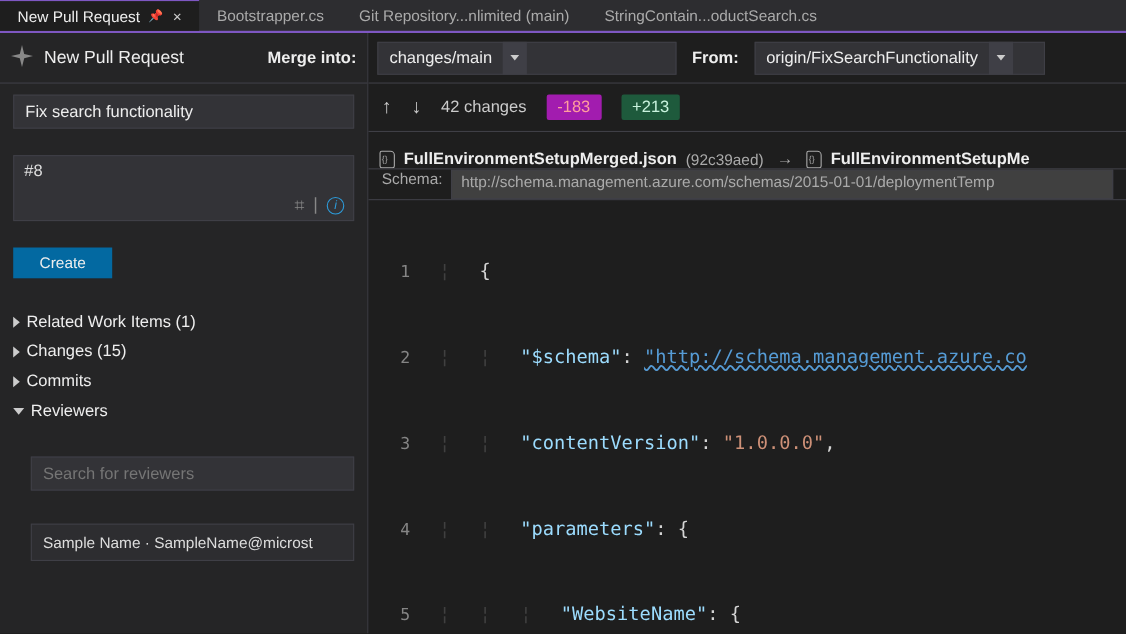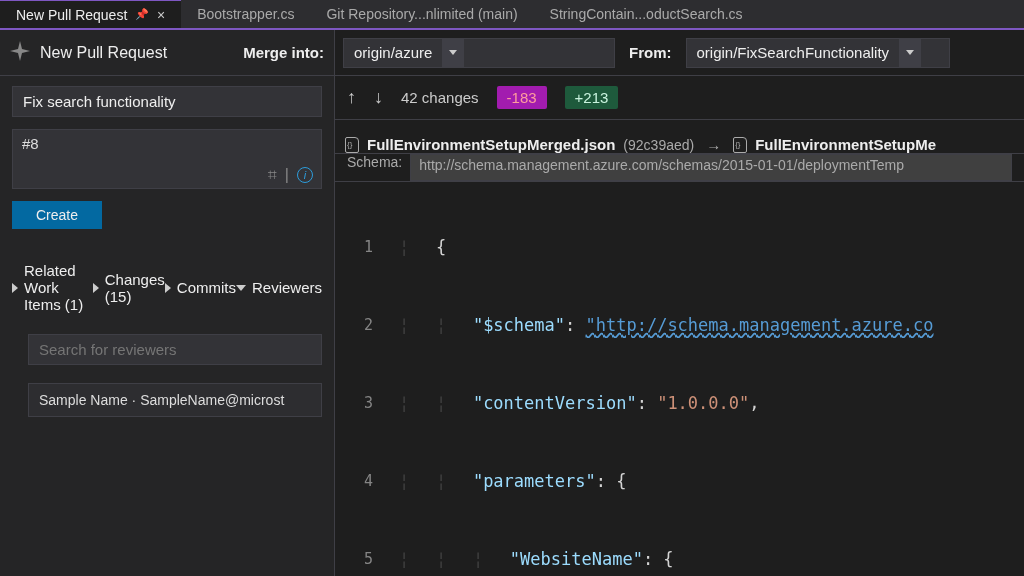--- a/index.html
+++ b/index.html
@@ -48,21 +48,21 @@
   display: flex;
   align-items: center;
   height: 46px;
   padding: 0 10px;
   border-bottom: 1px solid #3f3f46;
   gap: 10px;
 }
 .sparkle { width:20px; }
 .side-title { font-size: 16px; color:#eee; flex: 0 0 auto; }
 .merge-label { font-size: 15px; font-weight: 600; color:#eee; margin-left: auto; }
-.side-content{ padding:10px 12px; display:flex; flex-direction:column; gap:12px; }
+.side-content{ padding:10px 12px; display:flex; flex-direction:column; gap:24px; }
 .textbox {
   background:#333337;
   border:1px solid #3f3f46;
   color:#eee;
   padding:6px 10px;
   font-size:15px;
   width:100%;
 }
 .desc-box{
   background:#333337;
@@ -73,21 +73,21 @@
 .desc-box .num{ position:absolute; top:5px; left:9px; color:#ddd; font-size:15px;}
 .desc-box .icons{ position:absolute; bottom:4px; right:8px; display:flex; gap:8px; align-items:center; font-size:16px; color:#888;}
 .info-icon{
   width:16px;height:16px;border:1px solid #2d9cdb;border-radius:50%;
   display:inline-flex;align-items:center;justify-content:center;color:#2d9cdb;font-size:11px;font-style:italic;
 }
 .btn{
   background:#0369a1;color:#eee;border:none;
   padding:6px 20px; font-size:14px; width:90px;
 }
-.tree{ margin-top:16px; display:flex; flex-direction:row;justify-content:center; }
+.tree{ margin-top:2px; display:flex; flex-direction:column;justify-content:center; }
 .tree-item{ display:flex; align-items:center; gap:6px; padding:5px 0; font-size:15px; color:#eee; cursor:pointer;}
 .tri{ display:inline-block; width:0;height:0;}
 .tri.collapsed{ border-top:5px solid transparent; border-bottom:5px solid transparent; border-left:6px solid #ccc;}
 .tri.expanded{ border-left:5px solid transparent; border-right:5px solid transparent; border-top:6px solid #ccc;}
 .reviewer-search{
   margin: 4px 0 6px 16px;
   width: calc(100% - 16px);
 }
 .reviewer-row{
   margin-left:16px;
@@ -234,21 +234,21 @@
           </div>
       </div>
       <input class="textbox reviewer-search" placeholder="Search for reviewers" style="">
       <div class="reviewer-row">Sample Name · SampleName@microst</div>
     </div>
   </div>
 
   <div class="diff">
     <div class="diff-toolbar">
       <div class="select mi">
-        <span class="val">origin/azure</span>
+        <span class="val">changes/main</span>
         <span class="drop">
             <span class="tri-down"></span>
           </span>
       </div>
       <span class="toolbar-label">From:</span>
       <div class="select from-sel">
         <span class="val">origin/FixSearchFunctionality</span>
         <span class="drop">
             <span class="tri-down"></span>
           </span>

